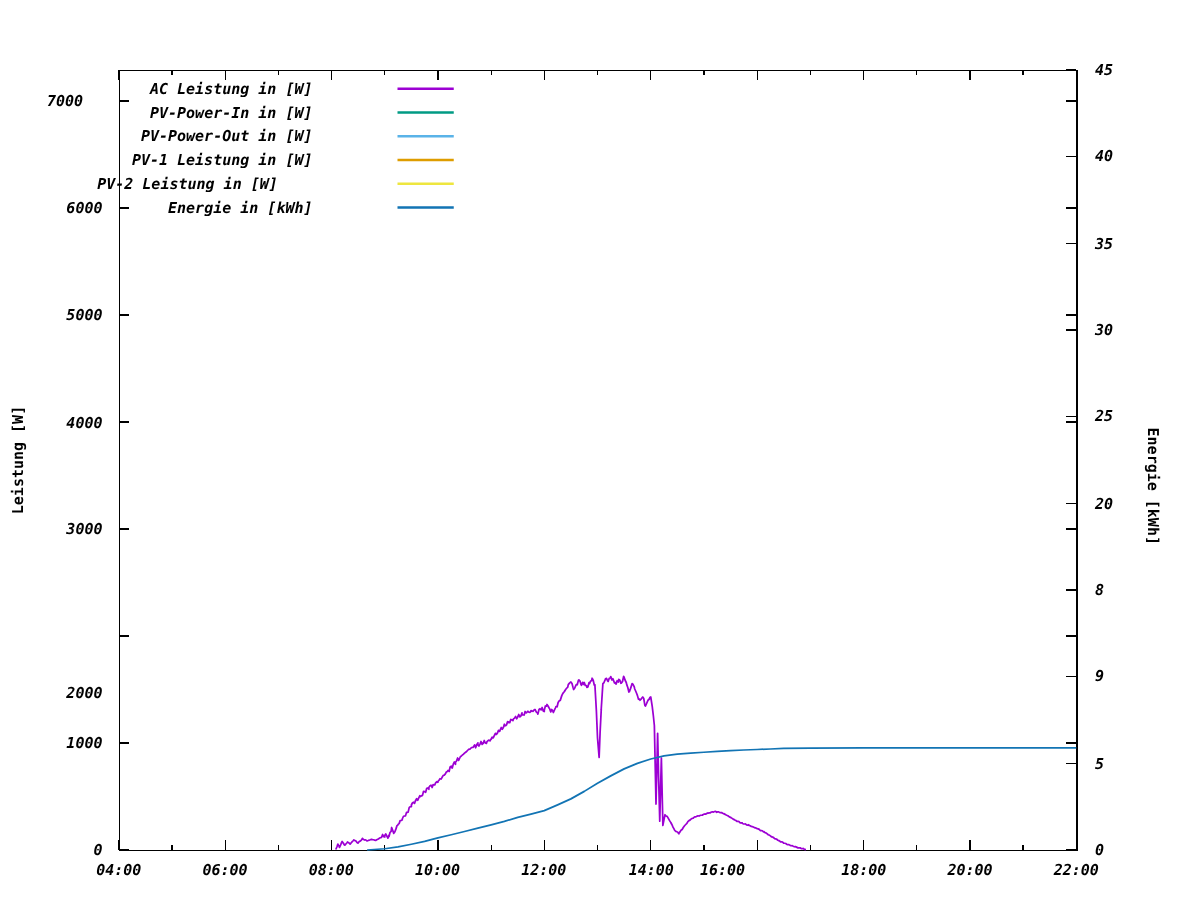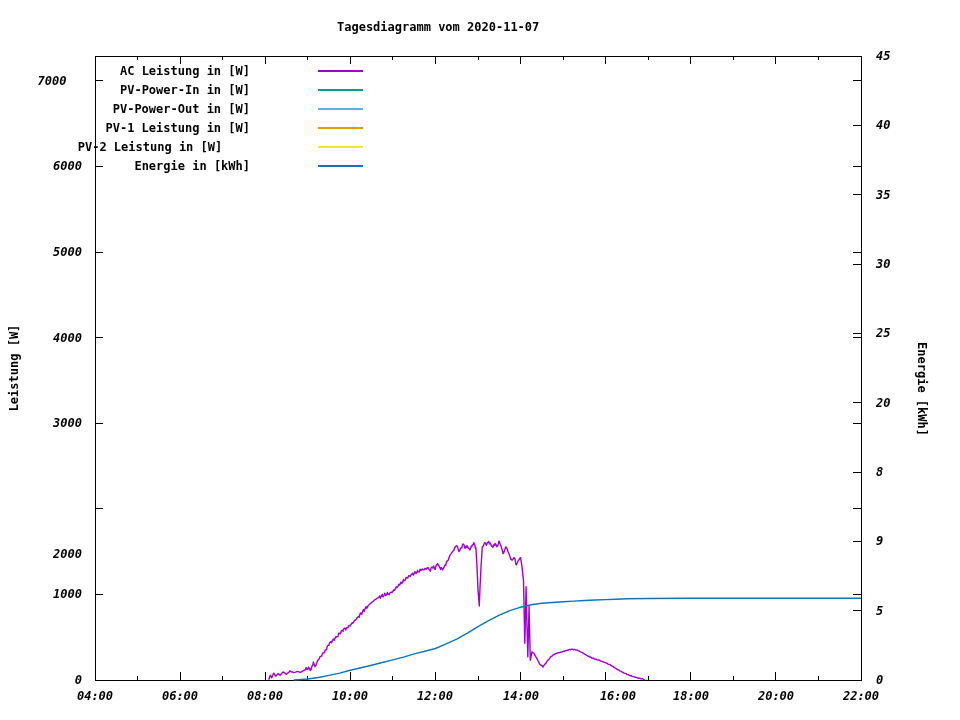--- a/index.html
+++ b/index.html
@@ -27,37 +27,36 @@
     transform:translate(-50%,-50%) rotate(90deg);
     font-size:12px;white-space:pre;
   }
   .tick-label{
     position:absolute;font-size:12px;line-height:14px;white-space:pre;font-style:italic;
   }
   .tick-label.yl{width:60px;text-align:right;}
   .tick-label.xb{width:60px;text-align:center;}
   .legend-row-label{
     position:absolute;width:200px;text-align:right;
-    font-size:12px;line-height:14px;white-space:pre;
+    font-size:12px;line-height:14px;white-space:pre;font-style:italic;
   }
   .legend-line{
     position:absolute;width:45px;height:2px;
   }
 </style>
 </head>
 <body>
 
 <div id="chart">
   <svg id="plot-svg" width="960" height="720">
       <path d="M95.5 56.5 H861.5 V680.5 H95.5 Z" fill="none" stroke="#000" stroke-width="1" shape-rendering="crispEdges"></path>
       <path d="M95.0 680 v-8 M95.0 56 v8 M180.1 680 v-8 M180.1 56 v8 M265.2 680 v-8 M265.2 56 v8 M350.3 680 v-8 M350.3 56 v8 M435.4 680 v-8 M435.4 56 v8 M520.6 680 v-8 M520.6 56 v8 M605.7 680 v-8 M605.7 56 v8 M690.8 680 v-8 M690.8 56 v8 M775.9 680 v-8 M775.9 56 v8 M861.0 680 v-8 M861.0 56 v8 M137.6 680 v-4 M137.6 56 v4 M222.7 680 v-4 M222.7 56 v4 M307.8 680 v-4 M307.8 56 v4 M392.9 680 v-4 M392.9 56 v4 M478.0 680 v-4 M478.0 56 v4 M563.1 680 v-4 M563.1 56 v4 M648.2 680 v-4 M648.2 56 v4 M733.3 680 v-4 M733.3 56 v4 M818.4 680 v-4 M818.4 56 v4 M95 680.0 h8 M861 680.0 h-8 M95 594.4 h8 M861 594.4 h-8 M95 508.8 h8 M861 508.8 h-8 M95 423.2 h8 M861 423.2 h-8 M95 337.6 h8 M861 337.6 h-8 M95 252.0 h8 M861 252.0 h-8 M95 166.4 h8 M861 166.4 h-8 M95 80.8 h8 M861 80.8 h-8 M861 680.0 h-8 M861 610.7 h-8 M861 541.3 h-8 M861 472.0 h-8 M861 402.7 h-8 M861 333.3 h-8 M861 264.0 h-8 M861 194.7 h-8 M861 125.3 h-8 M861 56.0 h-8" fill="none" stroke="#000" stroke-width="1" shape-rendering="crispEdges"></path>
       <polyline points="268.6,679.6 269.5,677.6 270.3,675.3 271.2,676.7 271.6,677.9 272.5,676.0 273.3,673.9 273.7,673.2 274.6,674.4 275.4,675.8 275.9,676.1 276.7,675.2 277.6,674.2 278.0,673.6 278.8,674.1 279.7,674.8 280.1,675.3 281.0,674.2 281.8,673.3 282.7,672.4 283.1,671.9 283.9,672.5 284.8,672.8 285.6,674.0 286.5,674.5 286.5,674.4 287.4,673.2 288.2,672.9 289.1,672.1 289.9,670.7 289.9,671.0 290.8,671.5 291.6,672.0 292.5,671.9 293.3,672.5 293.7,672.7 294.6,672.4 295.4,672.1 296.3,671.8 297.1,671.5 297.1,671.4 298.0,671.7 298.8,671.8 299.7,672.1 300.5,672.3 300.5,672.3 301.4,671.8 302.2,671.4 303.1,670.9 303.9,670.3 304.4,670.2 305.2,669.9 306.1,667.6 306.9,669.4 307.8,669.6 307.8,668.4 308.6,667.1 309.5,668.9 310.3,670.5 311.2,668.1 311.2,669.3 312.0,666.0 312.9,665.1 313.3,662.0 314.2,664.4 315.0,666.7 315.9,665.4 316.7,663.3 317.6,660.5 318.4,659.9 318.4,659.5 319.3,658.9 320.1,656.5 321.0,656.4 321.8,655.9 321.8,655.2 322.7,653.2 323.5,652.8 324.4,652.7 325.2,649.9 325.7,650.0 326.5,649.7 327.4,645.9 328.2,645.4 329.1,645.3 329.1,644.0 329.9,642.4 330.8,641.8 331.6,642.7 332.5,640.2 332.5,640.6 333.3,639.0 334.2,640.2 335.0,638.3 335.9,636.6 336.3,637.2 337.1,636.7 338.0,636.3 338.8,633.1 339.7,633.4 339.7,633.3 340.5,633.8 341.4,630.6 342.2,630.4 343.1,631.4 343.1,629.9 343.9,628.7 344.8,628.1 345.7,630.0 346.5,627.7 346.9,627.8 347.8,627.9 348.6,626.1 349.5,625.4 350.3,625.9 350.3,625.2 351.2,624.2 352.0,623.0 352.9,623.2 353.7,621.9 353.7,621.8 354.6,620.3 355.4,620.2 356.3,619.1 357.1,617.5 357.6,617.5 358.4,616.3 359.3,617.2 360.1,613.6 361.0,612.9 361.0,613.7 361.8,614.4 362.7,611.1 363.5,609.6 364.4,611.4 364.4,609.8 365.2,608.8 366.1,606.4 366.9,608.3 367.8,606.4 368.2,605.5 369.1,604.8 369.9,604.0 370.8,603.3 371.6,602.5 371.6,602.5 372.5,601.8 373.3,601.2 374.2,600.2 375.0,599.4 375.0,599.5 375.9,599.3 376.7,598.5 377.6,597.9 378.4,597.9 378.8,597.4 379.7,595.9 380.5,598.2 381.4,595.8 382.3,594.3 382.3,595.7 383.1,596.8 384.0,595.3 384.8,593.2 385.7,595.5 385.7,594.4 386.5,594.9 387.4,592.4 388.2,594.4 389.1,594.7 389.5,593.5 390.3,592.6 391.2,592.1 392.0,592.7 392.9,591.1 392.9,591.4 393.7,589.8 394.6,590.3 395.4,588.5 396.3,586.7 396.3,587.6 397.1,587.5 398.0,586.3 398.8,584.3 399.7,585.1 400.1,584.1 401.0,582.0 401.8,583.4 402.7,582.0 403.5,579.4 403.5,580.7 404.4,580.6 405.2,579.9 406.1,577.3 406.9,578.0 406.9,577.7 407.8,578.1 408.6,575.6 409.5,575.9 410.3,576.5 410.8,575.1 411.6,574.5 412.5,573.2 413.3,575.0 414.2,573.6 414.2,573.4 415.0,571.6 415.9,573.5 416.7,572.8 417.6,570.3 417.6,571.7 418.4,571.9 419.3,572.0 420.1,569.2 421.0,570.3 421.4,570.0 422.3,569.0 423.1,569.8 424.0,569.9 424.8,568.5 424.8,569.1 425.7,568.8 426.5,569.1 427.4,567.7 428.2,567.7 428.2,567.9 429.1,569.7 429.9,570.3 430.3,571.3 431.2,567.6 432.0,567.0 432.9,567.9 433.7,566.0 434.6,568.8 435.4,569.3 435.4,568.3 436.3,564.8 437.1,564.9 437.6,563.6 438.4,564.8 439.3,566.4 439.7,567.0 440.6,569.5 441.4,567.6 442.3,568.9 442.7,570.0 443.5,568.1 444.4,566.2 444.8,565.3 445.7,565.4 446.5,562.0 447.4,560.6 448.2,560.3 449.1,557.5 449.5,556.3 450.3,554.7 451.2,553.6 452.0,552.5 452.5,551.6 453.3,550.6 454.2,549.7 454.6,547.7 455.4,546.7 456.3,545.8 456.7,545.6 457.6,546.8 458.4,549.9 458.9,551.6 459.7,550.6 460.6,548.5 461.0,547.7 461.8,547.8 462.7,544.3 463.1,543.9 464.0,544.9 464.8,547.7 465.2,548.2 466.1,545.9 466.9,547.5 467.4,546.0 468.2,548.3 469.1,548.4 469.5,549.9 470.3,549.6 471.2,546.1 471.6,546.9 472.5,544.8 473.3,544.5 473.7,542.6 474.6,544.4 475.4,548.0 475.9,547.7 476.7,561.6 477.1,568.7 478.0,590.1 479.3,606.0 480.1,585.3 481.0,567.7 481.0,567.0 482.3,546.9 483.1,546.2 484.0,544.1 484.4,543.0 485.2,542.7 486.1,544.8 486.5,545.2 487.4,542.6 488.2,542.4 488.6,541.3 489.5,543.9 490.3,543.0 490.8,544.3 491.6,546.4 492.5,546.1 492.9,547.3 493.7,544.6 494.6,545.6 495.0,543.5 495.9,544.2 496.7,546.6 497.1,546.5 498.0,545.2 498.9,541.1 499.3,541.8 500.1,544.2 501.0,546.0 501.4,547.7 502.3,550.2 503.1,553.6 503.5,553.3 504.4,550.9 505.2,548.5 505.7,546.9 506.5,547.6 507.4,549.5 507.8,551.2 508.6,553.0 509.5,555.2 509.9,556.3 510.8,559.4 511.6,559.3 512.0,560.2 512.9,559.3 513.7,558.1 514.2,557.6 515.0,558.8 515.9,564.3 516.3,564.9 517.2,563.0 518.0,561.1 518.4,560.2 519.3,559.4 520.1,557.8 520.6,557.6 521.8,565.3 522.7,572.8 523.5,580.6 523.5,580.7 524.8,643.2 525.7,605.5 526.1,586.7 526.9,622.1 527.8,656.9 529.1,606.4 529.9,642.4 530.3,660.3 531.2,655.7 532.0,651.8 532.9,652.8 533.7,653.1 534.2,653.9 535.0,655.3 535.9,656.9 536.7,658.1 536.7,658.2 537.6,659.8 538.4,661.7 539.3,663.3 539.7,664.2 540.6,665.1 541.4,665.3 542.3,665.9 543.1,667.0 543.1,666.7 544.0,665.5 544.8,664.2 545.7,663.6 546.5,662.2 546.9,661.6 547.8,660.4 548.6,659.6 549.5,658.7 550.3,657.3 551.2,656.4 551.2,656.5 552.0,656.1 552.9,655.2 553.7,654.7 554.6,654.5 555.5,653.6 555.9,653.5 556.7,653.5 557.6,652.9 558.4,652.7 559.3,652.8 560.1,652.3 561.0,652.2 561.8,652.1 562.7,651.6 563.5,651.2 564.4,651.3 565.2,650.9 566.1,650.4 566.5,650.5 567.4,650.3 568.2,650.3 569.1,649.6 569.9,649.5 570.8,649.7 571.6,649.2 572.5,649.1 573.3,649.8 574.2,649.5 575.0,649.5 575.9,650.1 576.7,650.0 577.2,650.0 578.0,650.6 578.9,650.9 579.7,651.3 580.6,651.8 581.4,652.2 582.3,652.6 583.1,653.2 584.0,653.7 584.8,654.1 585.7,654.7 586.5,655.3 587.4,655.7 587.8,656.0 588.6,656.3 589.5,657.1 590.3,657.0 591.2,657.3 592.0,658.2 592.9,658.2 593.8,658.3 593.8,658.6 594.6,659.1 595.5,659.2 596.3,659.1 597.2,659.9 598.0,660.1 598.9,659.8 599.3,660.3 600.1,660.6 601.0,661.1 601.8,661.3 602.7,661.6 603.5,662.1 604.4,662.3 605.2,662.6 605.7,662.9 606.5,663.1 607.4,663.5 608.2,664.4 609.1,664.4 609.9,664.6 610.8,665.5 611.2,665.4 612.0,666.1 612.9,666.4 613.8,667.1 614.6,667.8 615.5,668.1 616.3,668.7 617.2,669.5 617.2,669.3 618.0,669.6 618.9,670.1 619.7,670.9 620.6,671.1 621.4,671.4 622.3,672.2 623.1,672.5 623.5,672.7 624.4,673.4 625.2,673.4 626.1,673.7 626.9,674.5 627.8,674.6 628.6,674.8 629.5,675.5 630.3,675.7 631.2,675.7 632.1,676.3 632.9,676.6 633.8,676.5 634.6,677.0 635.5,677.4 636.3,677.3 637.2,677.7 637.6,677.9 638.4,678.3 639.3,678.2 640.1,678.2 641.0,678.9 641.8,678.9 642.7,678.8 643.5,679.5 644.4,679.6 644.8,679.6" fill="none" stroke="#9C00D3" stroke-width="1.4" stroke-linejoin="round"></polyline>
       <polyline points="293.7,680.0 307.8,679.0 318.4,677.5 329.1,675.4 339.7,673.1 350.3,670.3 361.0,667.8 371.6,665.2 382.3,662.5 392.9,659.9 403.5,657.1 414.2,653.9 424.8,651.3 435.4,648.5 446.1,643.9 456.7,639.1 467.4,633.1 478.0,626.6 488.6,620.7 499.3,615.1 509.9,610.7 520.6,607.2 531.2,604.7 541.8,603.3 552.5,602.5 563.1,601.8 573.8,601.1 584.4,600.5 595.0,600.0 605.7,599.6 616.3,599.2 626.9,598.7 648.2,598.5 690.8,598.3 775.9,598.2 861.0,598.2" fill="none" stroke="#1274B4" stroke-width="1.4" stroke-linejoin="round"></polyline>
     </svg>
-  <div class="chart-title">Tagesdiagramm vom 2020-11-07</div>
   <div class="ylabel-left">Leistung [W]</div>
   <div class="ylabel-right">Energie [kWh]</div>
   <div id="tick-labels">
       <div class="tick-label yl" style="left: 22px; top: 673px;">0</div>
       <div class="tick-label yl" style="left: 22px; top: 587px;">1000</div>
       <div class="tick-label yl" style="left: 22px; top: 502px; margin-top: 45px;">2000</div>
       <div class="tick-label yl" style="left: 22px; top: 416px;">3000</div>
       <div class="tick-label yl" style="left: 22px; top: 331px;">4000</div>
       <div class="tick-label yl" style="left: 22px; top: 245px;">5000</div>
       <div class="tick-label yl" style="left: 22px; top: 159px; text-align: right;">6000</div>
@@ -71,21 +70,21 @@
       <div class="tick-label yr" style="left: 876px; top: 257px;">30</div>
       <div class="tick-label yr" style="left: 876px; top: 188px;">35</div>
       <div class="tick-label yr" style="left: 876px; top: 118px;">40</div>
       <div class="tick-label yr" style="left: 876px; top: 49px;">45</div>
       <div class="tick-label xb" style="left: 65px; top: 689px;">04:00</div>
       <div class="tick-label xb" style="left: 150px; top: 689px;">06:00</div>
       <div class="tick-label xb" style="left: 235px; top: 689px;">08:00</div>
       <div class="tick-label xb" style="left: 320px; top: 689px;">10:00</div>
       <div class="tick-label xb" style="left: 405px; top: 689px;">12:00</div>
       <div class="tick-label xb" style="left: 491px; top: 689px;">14:00</div>
-      <div class="tick-label xb" style="left: 576px; top: 689px; text-align: right;">16:00</div>
+      <div class="tick-label xb" style="left: 548px; top: 689px;">16:00</div>
       <div class="tick-label xb" style="left: 661px; top: 689px;">18:00</div>
       <div class="tick-label xb" style="left: 746px; top: 689px;">20:00</div>
       <div class="tick-label xb" style="left: 831px; top: 689px;">22:00</div>
     </div>
   <div id="legend">
       <div class="legend-row-label" style="left: 50px; top: 64px;">AC Leistung in [W]</div>
       <div class="legend-line" style="left: 318px; top: 70px; background: rgb(156, 0, 211);"></div>
       <div class="legend-row-label" style="left: 50px; top: 83px;">PV-Power-In in [W]</div>
       <div class="legend-line" style="left: 318px; top: 89px; background: rgb(0, 155, 132);"></div>
       <div class="legend-row-label" style="left: 50px; top: 102px;">PV-Power-Out in [W]</div>

